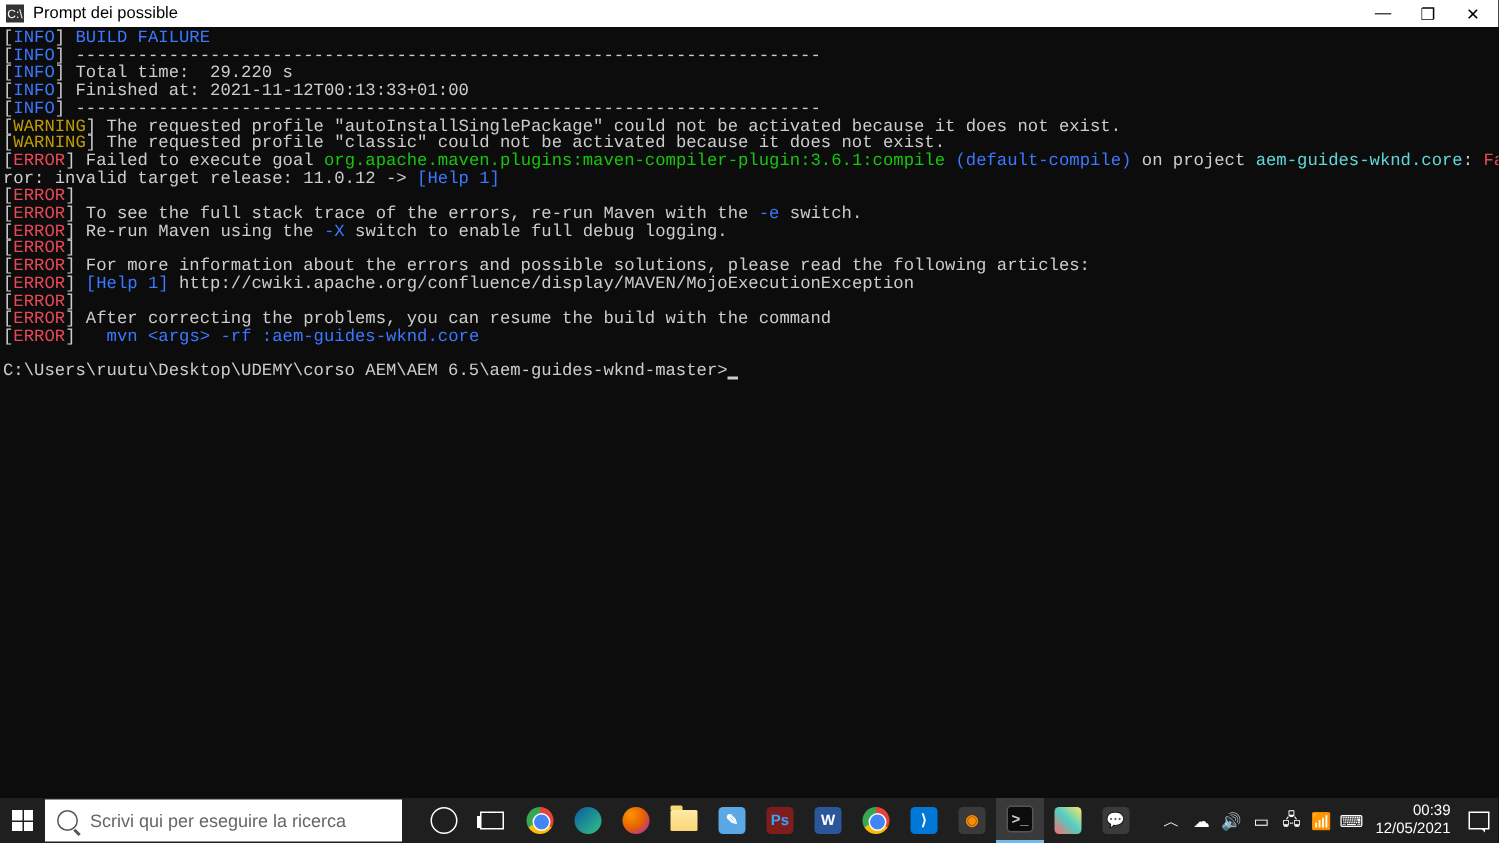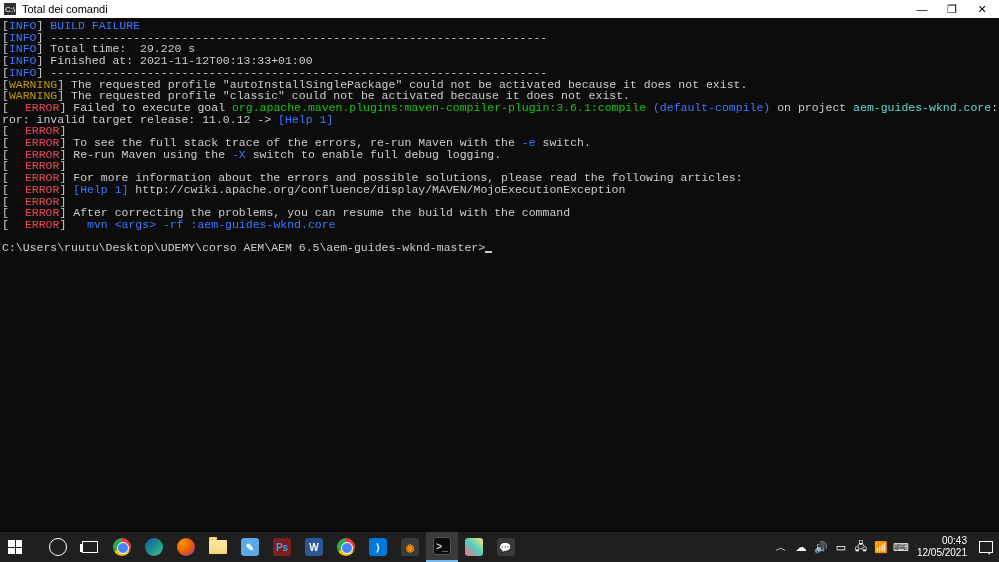--- a/index.html
+++ b/index.html
@@ -49,21 +49,21 @@
       padding: 2px 2px;
       color: #cccccc;
       line-height: 11.7px;
       white-space: pre;
       letter-spacing: 0;
     }
     .line { display: block; }
     .bracket { color: #cccccc; }
     .info { color: #3b78ff; text-align: center; }
     .warning { color: #c19c00; }
-    .error { color: #e74856; margin-left: 16px; }
+    .error { color: #e74856; }
     .text { color: #cccccc; }
     .success-msg { color: #3b78ff; }
     .green { color: #16c60c; font-family: Liberation Mono, monospace; }
     .cyan { color: #61d6d6; font-family: Liberation Mono, monospace; }
     .red-msg { color: #e74856; }
     .prompt { color: #cccccc; }
     .cursor {
       display: inline-block;
       width: 7px;
       height: 2px;
@@ -235,39 +235,43 @@
       content:''; position:absolute; bottom:-3px; right:2px;
       width:0; height:0; border-left:3px solid transparent;
       border-top:3px solid #fff;
     }
   </style>
 </head>
 <body>
 
 <div class="titlebar">
   <span class="titlebar-icon">C:\</span>
-  <span>Total dei comandi</span>
+  <span>Prompt dei possible</span>
   <div class="titlebar-controls">
     <span class="titlebar-btn">—</span>
     <span class="titlebar-btn">❐</span>
     <span class="titlebar-btn">✕</span>
   </div>
 </div>
 
 <div class="terminal" id="terminal"><span class="line"><span class="bracket">[</span><span class="info">INFO</span><span class="bracket">] </span><span class="success-msg">BUILD FAILURE</span></span><span class="line"><span class="bracket">[</span><span class="info">INFO</span><span class="bracket">] </span><span class="text">------------------------------------------------------------------------</span></span><span class="line"><span class="bracket">[</span><span class="info">INFO</span><span class="bracket">] </span><span class="text">Total time:  29.220 s</span></span><span class="line"><span class="bracket">[</span><span class="info">INFO</span><span class="bracket">] </span><span class="text">Finished at: 2021-11-12T00:13:33+01:00</span></span><span class="line"><span class="bracket">[</span><span class="info">INFO</span><span class="bracket">] </span><span class="text">------------------------------------------------------------------------</span></span><span class="line"><span class="bracket">[</span><span class="warning">WARNING</span><span class="bracket">] </span><span class="text">The requested profile "autoInstallSinglePackage" could not be activated because it does not exist.</span></span><span class="line"><span class="bracket">[</span><span class="warning">WARNING</span><span class="bracket">] </span><span class="text">The requested profile "classic" could not be activated because it does not exist.</span></span><span class="line"><span class="bracket">[</span><span class="error">ERROR</span><span class="bracket">] </span><span class="text">Failed to execute goal </span><span class="green">org.apache.maven.plugins:maven-compiler-plugin:3.6.1:compile</span><span class="text"> </span><span class="success-msg">(default-compile)</span><span class="text"> on project </span><span class="cyan">aem-guides-wknd.core</span><span class="text">: </span><span class="red-msg">Fatal error compiling</span></span><span class="line"><span class="text">ror: invalid target release: 11.0.12 -&gt; </span><span class="success-msg">[Help 1]</span></span><span class="line"><span class="bracket">[</span><span class="error">ERROR</span><span class="bracket">] </span></span><span class="line"><span class="bracket">[</span><span class="error">ERROR</span><span class="bracket">] </span><span class="text">To see the full stack trace of the errors, re-run Maven with the </span><span class="success-msg">-e</span><span class="text"> switch.</span></span><span class="line"><span class="bracket">[</span><span class="error">ERROR</span><span class="bracket">] </span><span class="text">Re-run Maven using the </span><span class="success-msg">-X</span><span class="text"> switch to enable full debug logging.</span></span><span class="line"><span class="bracket">[</span><span class="error">ERROR</span><span class="bracket">] </span></span><span class="line"><span class="bracket">[</span><span class="error">ERROR</span><span class="bracket">] </span><span class="text">For more information about the errors and possible solutions, please read the following articles:</span></span><span class="line"><span class="bracket">[</span><span class="error">ERROR</span><span class="bracket">] </span><span class="success-msg">[Help 1]</span><span class="text"> http://cwiki.apache.org/confluence/display/MAVEN/MojoExecutionException</span></span><span class="line"><span class="bracket">[</span><span class="error">ERROR</span><span class="bracket">] </span></span><span class="line"><span class="bracket">[</span><span class="error">ERROR</span><span class="bracket">] </span><span class="text">After correcting the problems, you can resume the build with the command</span></span><span class="line"><span class="bracket">[</span><span class="error">ERROR</span><span class="bracket">] </span><span class="text">  </span><span class="success-msg">mvn &lt;args&gt; -rf :aem-guides-wknd.core</span></span><span class="line"> </span><span class="line"><span class="prompt">C:\Users\ruutu\Desktop\UDEMY\corso AEM\AEM 6.5\aem-guides-wknd-master&gt;</span><span class="cursor"></span></span></div>
 
 <div class="taskbar">
   <div class="start-btn">
     <div class="win-logo">
         <span></span>
         <span></span>
         <span></span>
         <span></span>
       </div>
   </div>
+  <div class="search-box">
+    <span class="search-icon"></span>
+    <span class="search-text">Scrivi qui per eseguire la ricerca</span>
+  </div>
   <div class="task-icons">
     <div class="task-icon">
         <span class="icon-circle"></span>
       </div>
     <div class="task-icon">
         <span class="icon-taskview"></span>
       </div>
     <div class="task-icon">
         <span class="chrome-ball"></span>
       </div>
@@ -310,20 +314,20 @@
   </div>
   <div class="tray">
     <span class="tray-icon">︿</span>
     <span class="tray-icon">☁</span>
     <span class="tray-icon">🔊</span>
     <span class="tray-icon">▭</span>
     <span class="tray-icon">🖧</span>
     <span class="tray-icon">📶</span>
     <span class="tray-icon">⌨</span>
     <div class="clock">
-      <div>00:43</div>
+      <div>00:39</div>
       <div>12/05/2021</div>
     </div>
     <div class="notif">
         <div class="notif-box"></div>
       </div>
   </div>
 </div>
 
 </body></html>

